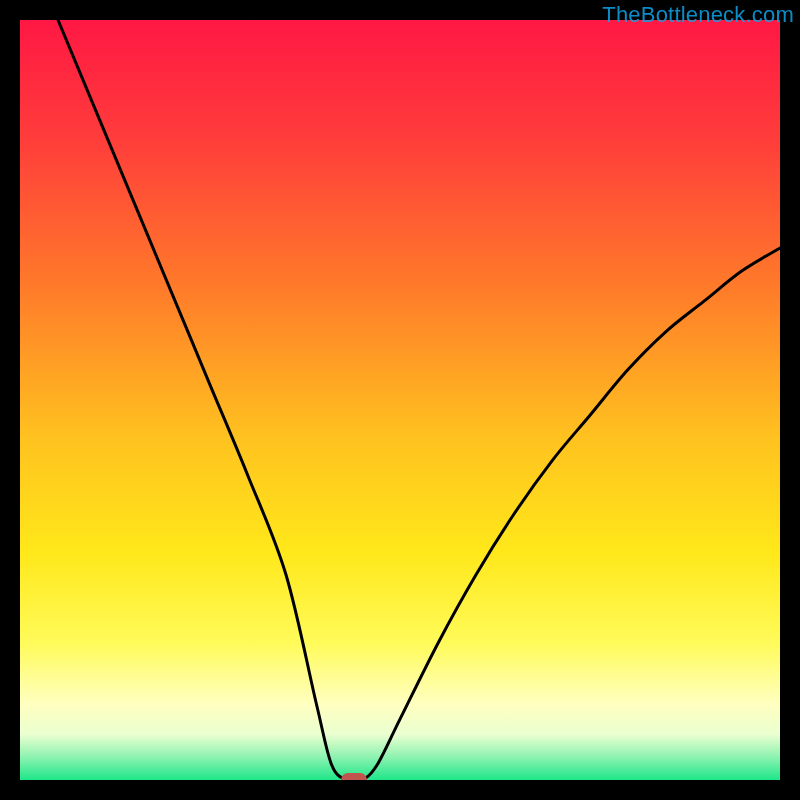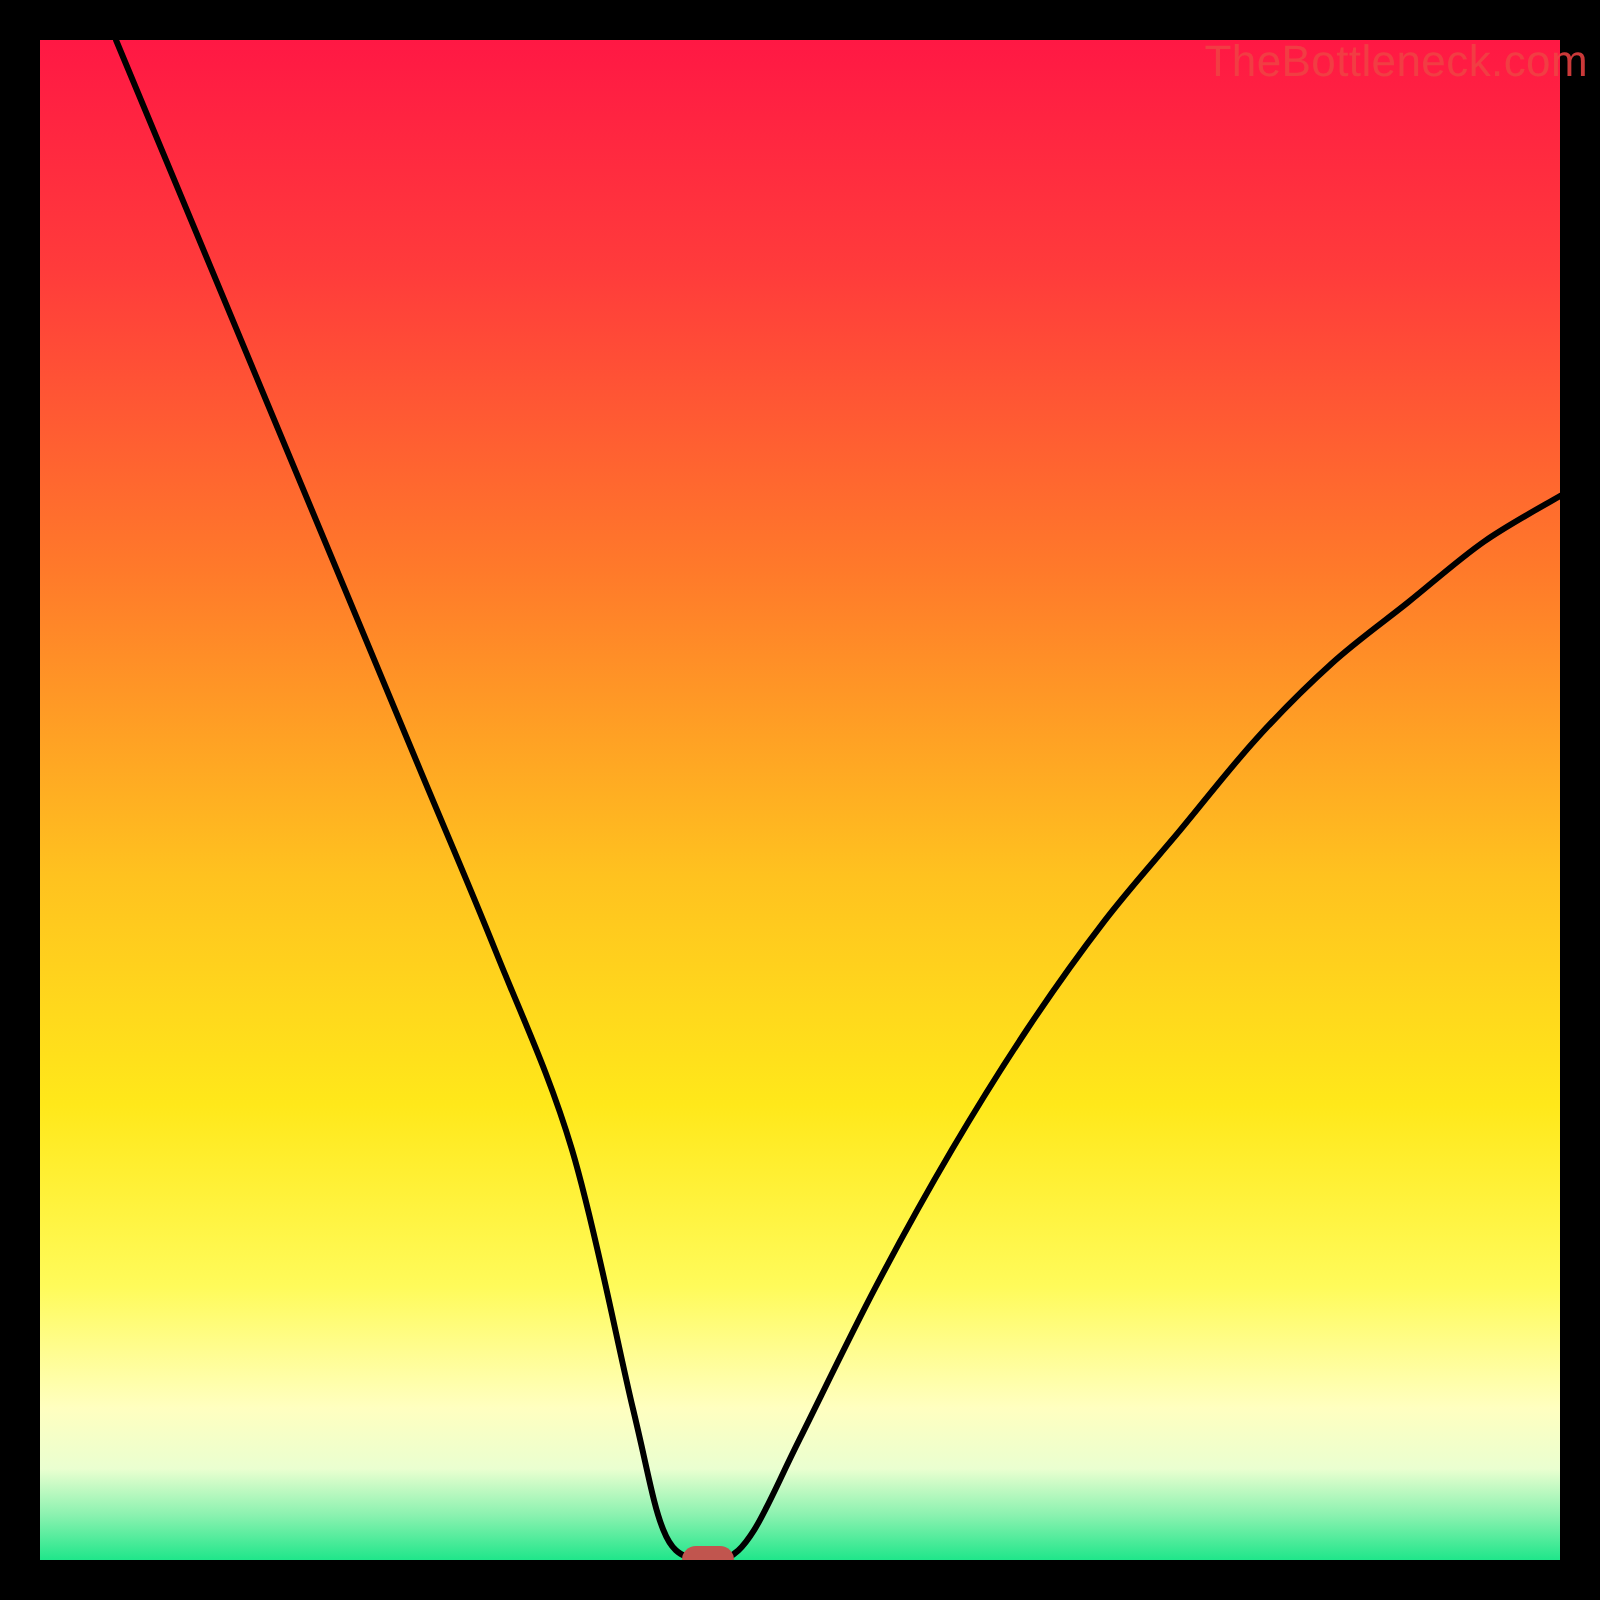--- a/index.html
+++ b/index.html
@@ -17,25 +17,25 @@
     width: 760px;
     height: 760px;
     overflow: hidden;
   }
   .gradient-bg {
     position: absolute;
     inset: 0;
   }
   .watermark {
     position: absolute;
-    top: 18px;
+    top: 2px;
     right: 6px;
     font-family: Arial, Helvetica, sans-serif;
     font-size: 22px;
-    color: #ef4444;
+    color: #0ea5e9;
     opacity: 0.85;
     letter-spacing: 0.2px;
   }
   svg.curve {
     position: absolute;
     inset: 0;
   }
   .marker {
     position: absolute;
     width: 26px;

